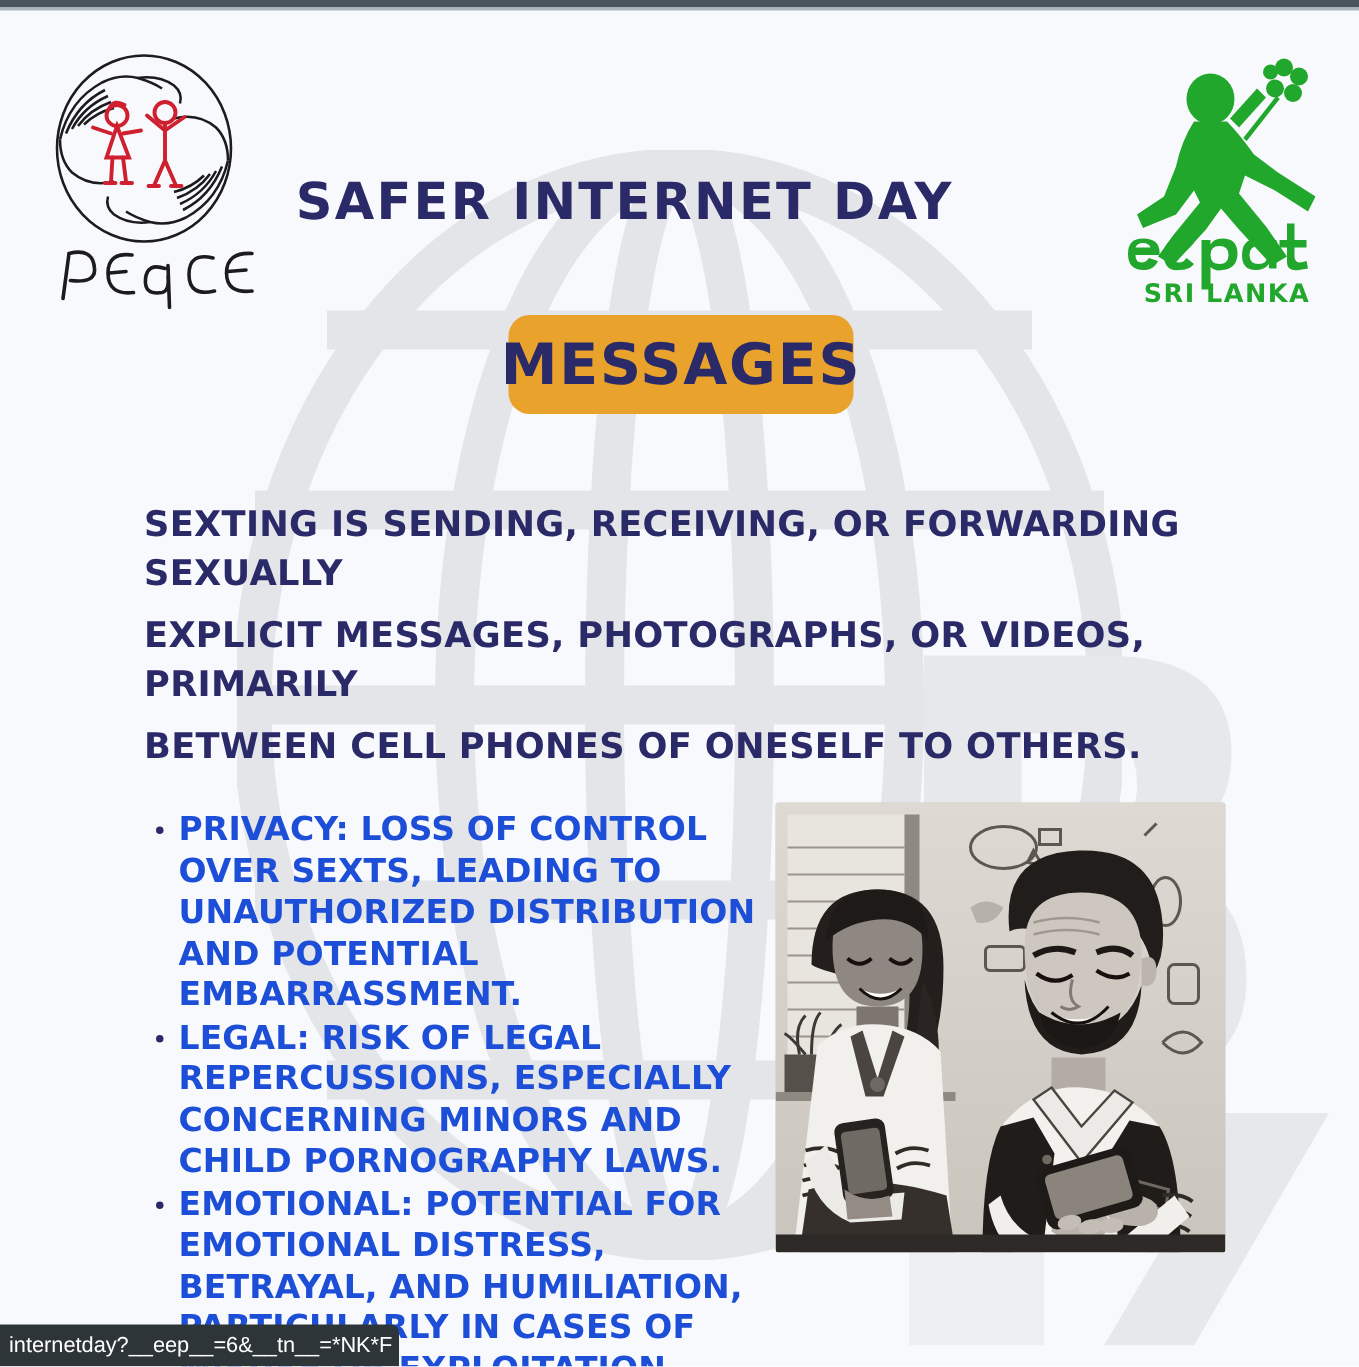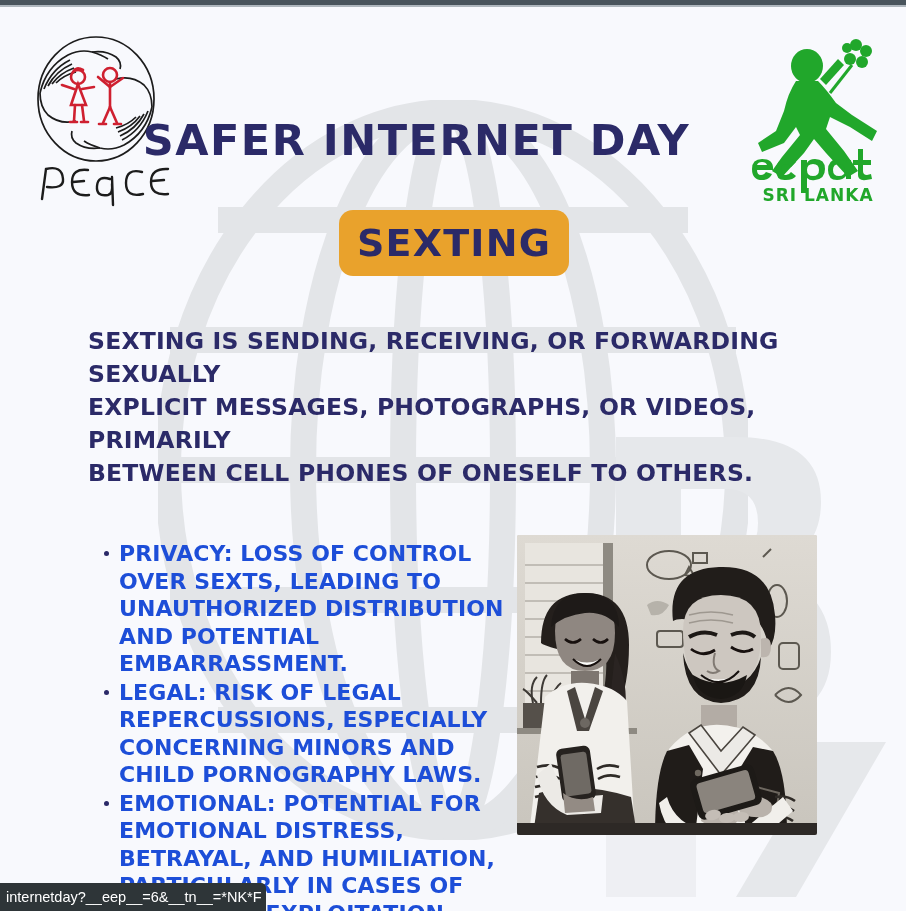--- a/index.html
+++ b/index.html
@@ -77,21 +77,21 @@
     left: 752px; top: 24px;
     width: 132px; height: 172px;
     z-index: 5;
   }
 
   .title-main {
     position: absolute;
     left: 0; top: 108px;
     width: 790px;
     text-align: center;
-    font-size: 43px;
+    font-size: 34px;
     font-weight: 700;
     letter-spacing: 1.5px;
     color: #2b2a68;
     z-index: 6;
     font-family: "DejaVu Sans", sans-serif;
     padding-left: 43px;
   }
 
   .badge-sexting {
     position: absolute;
@@ -119,21 +119,21 @@
     width: 745px;
     z-index: 6;
     font-family: "DejaVu Sans", sans-serif;
     font-size: 23.5px;
     font-weight: 700;
     line-height: 33px;
     letter-spacing: 0.2px;
     color: #2b2a68;
     text-transform: uppercase;
   }
-  .definition p { margin: 0; }
+  .definition p { margin: 8px; }
 
   
   .dangers-heading {
     position: absolute;
     left: 88px; top: 492px;
     z-index: 6;
     font-family: "DejaVu Sans", sans-serif;
     font-size: 33px;
     font-weight: 700;
     letter-spacing: 0.5px;
@@ -314,21 +314,21 @@
         <path d="M106 118 L106 129 L101 129 L101 134 L106 134 L106 144 Q106 150 114 149 L120 148 L119 143 L115 144 Q111 144 111 140 L111 134 L119 134 L119 129 L111 129 L111 118 Z"></path>
       </g>
 
       <text x="66" y="170" font-family="DejaVu Sans, sans-serif" font-size="17" font-weight="700" text-anchor="middle" fill="#21a72b" letter-spacing="1">SRI LANKA</text>
     </g>
   </svg>
 
   <div class="title-main">SAFER INTERNET DAY</div>
 
   <div class="badge-sexting">
-    <span>SEXTING</span>
+    <span>MESSAGES</span>
   </div>
 
   <div class="definition">
     <p>SEXTING IS SENDING, RECEIVING, OR FORWARDING SEXUALLY</p>
     <p>EXPLICIT MESSAGES, PHOTOGRAPHS, OR VIDEOS, PRIMARILY</p>
     <p>BETWEEN CELL PHONES OF ONESELF TO OTHERS.</p>
   </div>
 
 
   <ul class="dangers-list">

